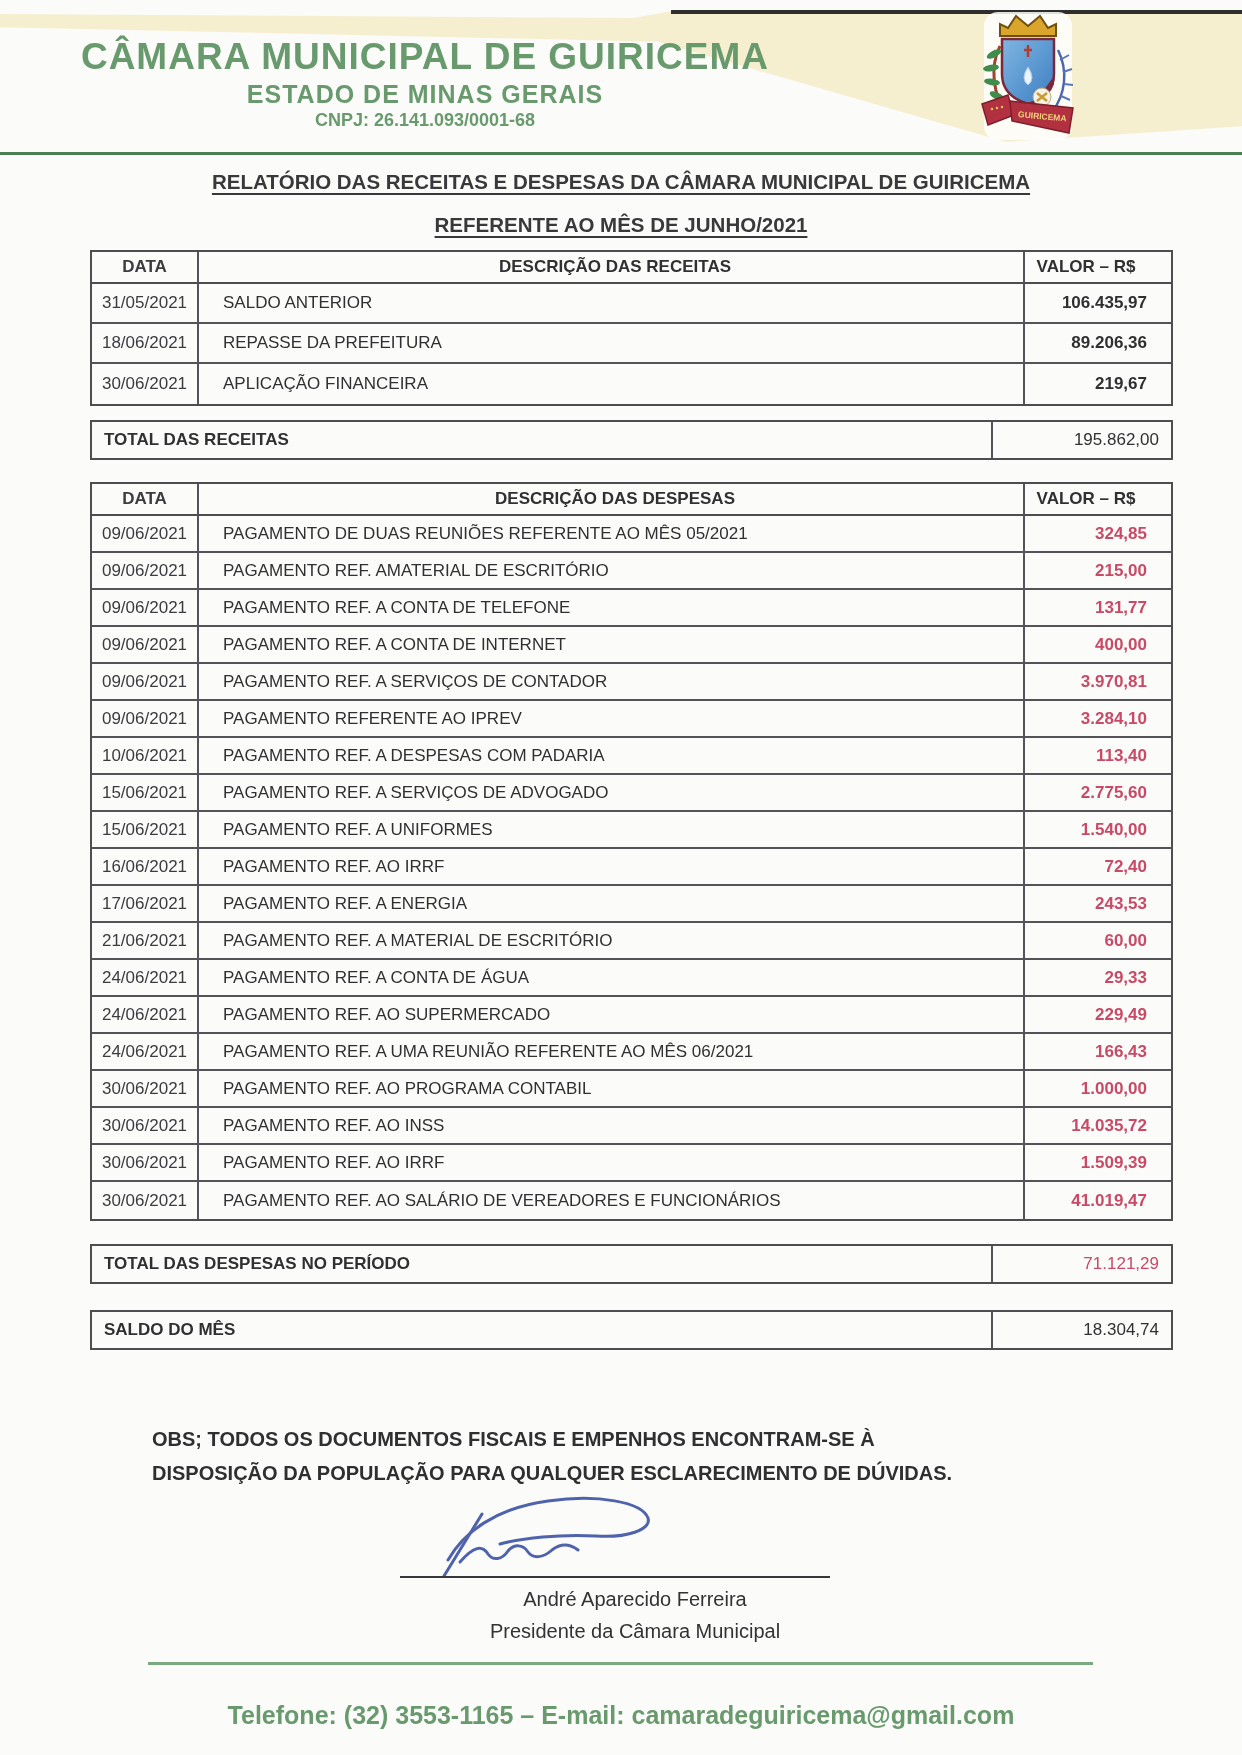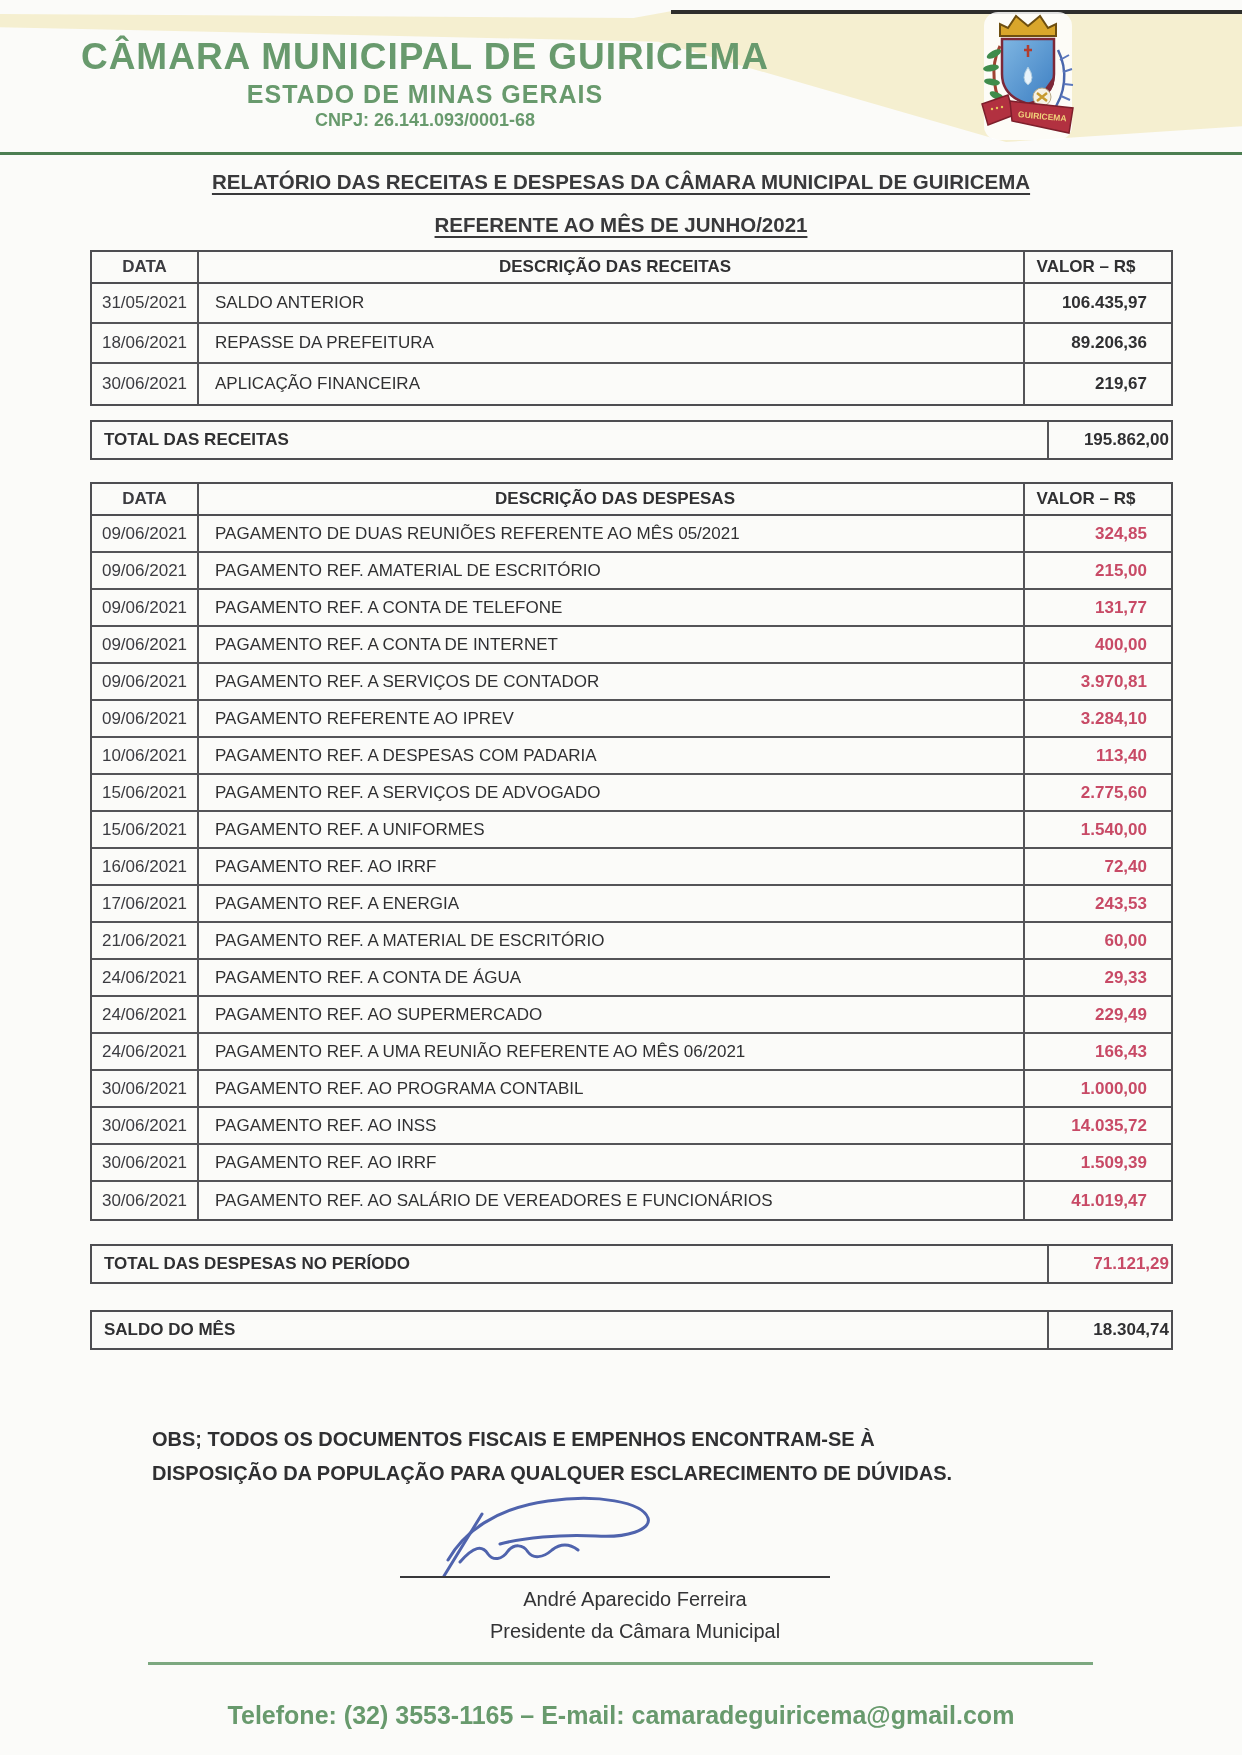--- a/index.html
+++ b/index.html
@@ -39,30 +39,30 @@
 
   
   .table{position:absolute;left:90px;width:1083px;border:2px solid #4e4e52;font-size:17px}
   .thead{display:flex;height:32px;border-bottom:2px solid #4e4e52}
   .trow{display:flex;border-bottom:2px solid var(--line)}
   .trow:last-child{border-bottom:none}
   .receitas .trow{height:40px}
   .despesas .trow{height:37px}
   .cell{display:flex;align-items:center}
   .c-date{width:107px;justify-content:center;border-right:2px solid var(--line);color:#3b3b40}
-  .c-desc{flex:1;padding-left:16px}
+  .c-desc{flex:1;padding-left:24px}
   .c-val{width:148px;justify-content:flex-end;padding-right:24px;font-weight:bold;border-left:2px solid var(--line)}
   .th{font-weight:bold;justify-content:center}
   .th.c-desc{padding-left:8px}
   .despesas .trow .c-val{color:var(--expense-red)}
 
   .box{position:absolute;left:90px;width:1083px;border:2px solid #4e4e52;display:flex;font-size:17px}
   .box .label{flex:1;display:flex;align-items:center;padding-left:12px;font-weight:bold}
-  .box .value{width:124px;display:flex;align-items:center;justify-content:flex-end;
-    padding-right:2px;font-weight:bold;border-left:2px solid var(--line)}
+  .box .value{width:180px;display:flex;align-items:center;justify-content:flex-end;
+    padding-right:12px;font-weight:normal;border-left:2px solid var(--line)}
   .box.red .value{color:var(--expense-red)}
 
   
   .obs-note{position:absolute;top:1412px;left:152px;width:830px;
     font-size:20px;font-weight:bold;line-height:34px;color:#2f2f31}
   .sig-svg{position:absolute;top:1478px;left:430px;width:260px;height:90px}
   .sig-line{position:absolute;top:1566px;left:400px;width:430px;border-top:2px solid #38383a}
   .signer-name{position:absolute;top:1578px;left:345px;width:580px;text-align:center;
     font-size:20px;color:#333335}
   .signer-role{position:absolute;top:1610px;left:345px;width:580px;text-align:center;

